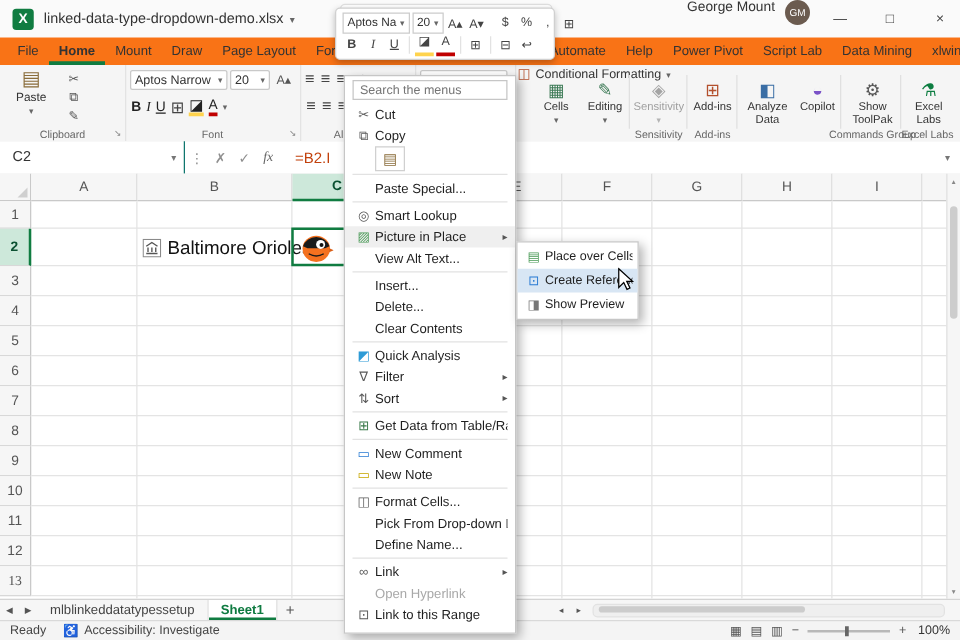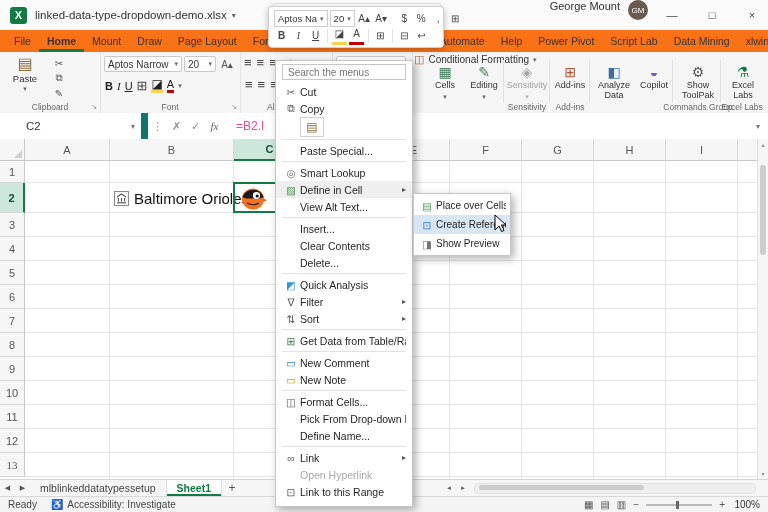--- a/index.html
+++ b/index.html
@@ -45,25 +45,25 @@
   .colorbar-yel{border-bottom:3px solid #ffd34d;line-height:1;font-size:12px}
   .condbtn{position:absolute;left:414px;top:1px;height:13px;display:flex;align-items:center;gap:4px;font-size:10px;color:#333;white-space:nowrap}
   .btn-v{position:absolute;top:13px;display:flex;flex-direction:column;align-items:center;gap:2px;font-size:9px;color:#333;text-align:center;line-height:1.1}
   .btn-v .glyph{font-size:14px}
   .btn-v.disabled{opacity:.45}
   .vdiv{position:absolute;top:8px;bottom:10px;width:1px;background:#e0e0e0}
   .rgl{position:absolute;bottom:1px;text-align:center;font-size:8.5px;color:#666;white-space:nowrap}
 
   
   .frow{position:absolute;top:113px;left:0;right:0;height:26px;background:#fff;border-bottom:1px solid #d4d4d4;display:flex;align-items:center}
-  .namebox{width:148px;height:100%;border-right:7px solid #0f766e;display:flex;align-items:center;padding-left:26px;font-size:11.5px;color:#333;box-sizing:border-box}
+  .namebox{width:148px;height:100%;border-right:1px solid #0f766e;display:flex;align-items:center;padding-left:10px;font-size:11.5px;color:#333;box-sizing:border-box}
   .namebox .nchev{margin-left:auto;margin-right:6px;font-size:8px;color:#777}
   .fbtn{width:19px;text-align:center;font-size:11px;color:#8f8f8f}
   .fx{font-style:italic;color:#666;font-family:"Liberation Serif",serif}
-  .fvalue{padding-left:12px;font-size:12px;color:#ec4899}
+  .fvalue{padding-left:12px;font-size:12px;color:#c2410c}
   .fexpand{margin-left:auto;padding-right:8px;color:#777;font-size:8px}
 
   
   .sheet{position:absolute;top:139px;left:0;width:768px;height:340px;background:#fff}
   .corner{position:absolute;left:0;top:0;width:25px;height:22px;background:#f6f6f6;border-right:1px solid #c9c9c9;border-bottom:1px solid #c9c9c9;box-sizing:border-box}
   .corner::after{content:"";position:absolute;right:2px;bottom:2px;border-left:8px solid transparent;border-bottom:8px solid #cfcfcf}
   .colhdr{position:absolute;top:0;height:22px;background:#f6f6f6;border-right:1px solid #d8d8d8;border-bottom:1px solid #c9c9c9;display:flex;align-items:center;justify-content:center;font-size:11px;color:#555;box-sizing:border-box}
   .colhdr.sel{background:#cde8da;color:#0c5132;border-bottom:2px solid #107c41;font-weight:600}
   .rowhdr{position:absolute;left:0;width:25px;background:#f6f6f6;border-right:1px solid #c9c9c9;border-bottom:1px solid #d8d8d8;display:flex;align-items:center;justify-content:center;font-size:11px;color:#555;box-sizing:border-box}
   .rowhdr.sel{background:#cde8da;color:#0c5132;border-right:2px solid #107c41;font-weight:600}
@@ -479,39 +479,39 @@
       <div class="ctx-icon"></div>
       <div class="ctx-text">Paste Special...</div>
     </div>
     <div class="ctx-sep"></div>
     <div class="ctx-item">
       <div class="ctx-icon">◎</div>
       <div class="ctx-text">Smart Lookup</div>
     </div>
     <div class="ctx-item hover">
       <div class="ctx-icon" style="color: rgb(74, 154, 87);">▨</div>
-      <div class="ctx-text">Define in Cell</div>
+      <div class="ctx-text">Picture in Place</div>
       <div class="ctx-arrow">▸</div>
     </div>
     <div class="ctx-item">
       <div class="ctx-icon"></div>
       <div class="ctx-text">View Alt Text...</div>
     </div>
     <div class="ctx-sep"></div>
     <div class="ctx-item">
       <div class="ctx-icon"></div>
       <div class="ctx-text">Insert...</div>
     </div>
     <div class="ctx-item">
       <div class="ctx-icon"></div>
+      <div class="ctx-text">Delete...</div>
+    </div>
+    <div class="ctx-item">
+      <div class="ctx-icon"></div>
       <div class="ctx-text">Clear Contents</div>
-    </div>
-    <div class="ctx-item">
-      <div class="ctx-icon"></div>
-      <div class="ctx-text">Delete...</div>
     </div>
     <div class="ctx-sep"></div>
     <div class="ctx-item">
       <div class="ctx-icon" style="color: rgb(46, 155, 214);">◩</div>
       <div class="ctx-text">Quick Analysis</div>
     </div>
     <div class="ctx-item">
       <div class="ctx-icon">∇</div>
       <div class="ctx-text">Filter</div>
       <div class="ctx-arrow">▸</div>

